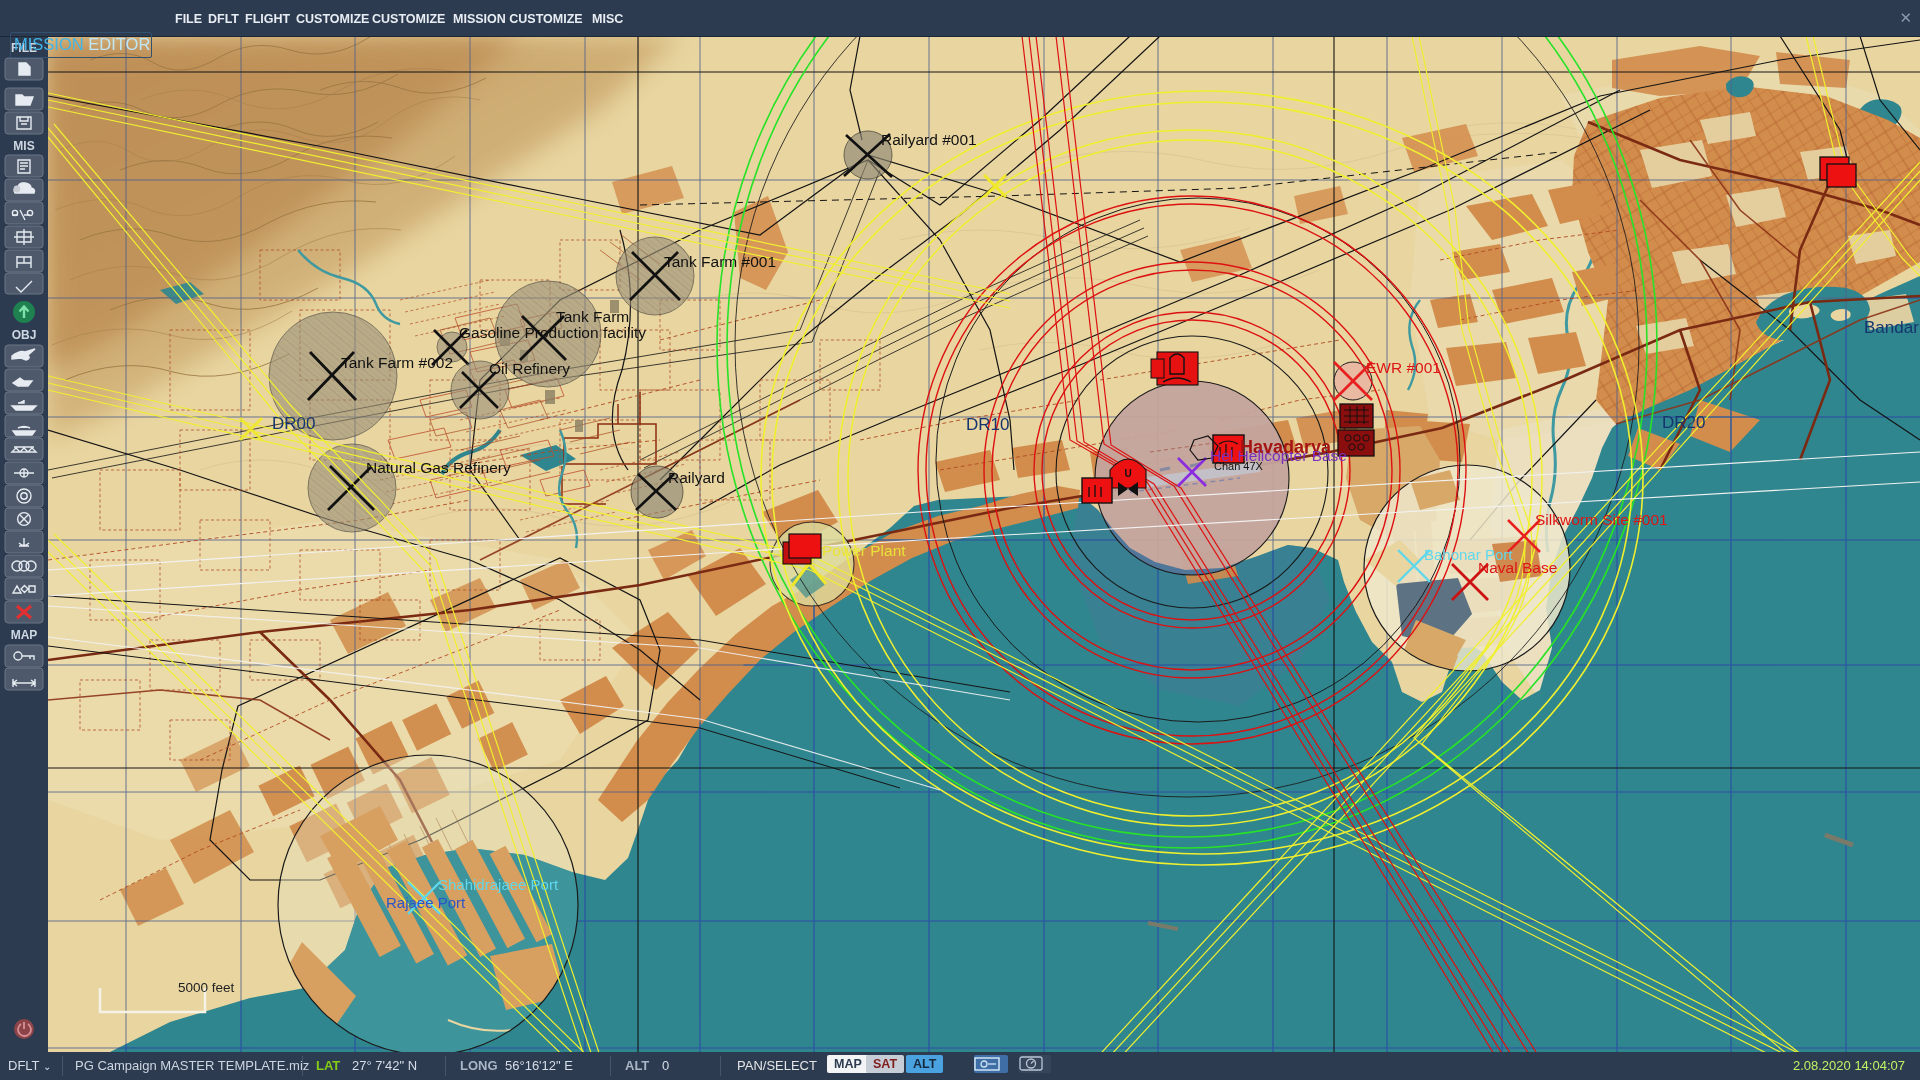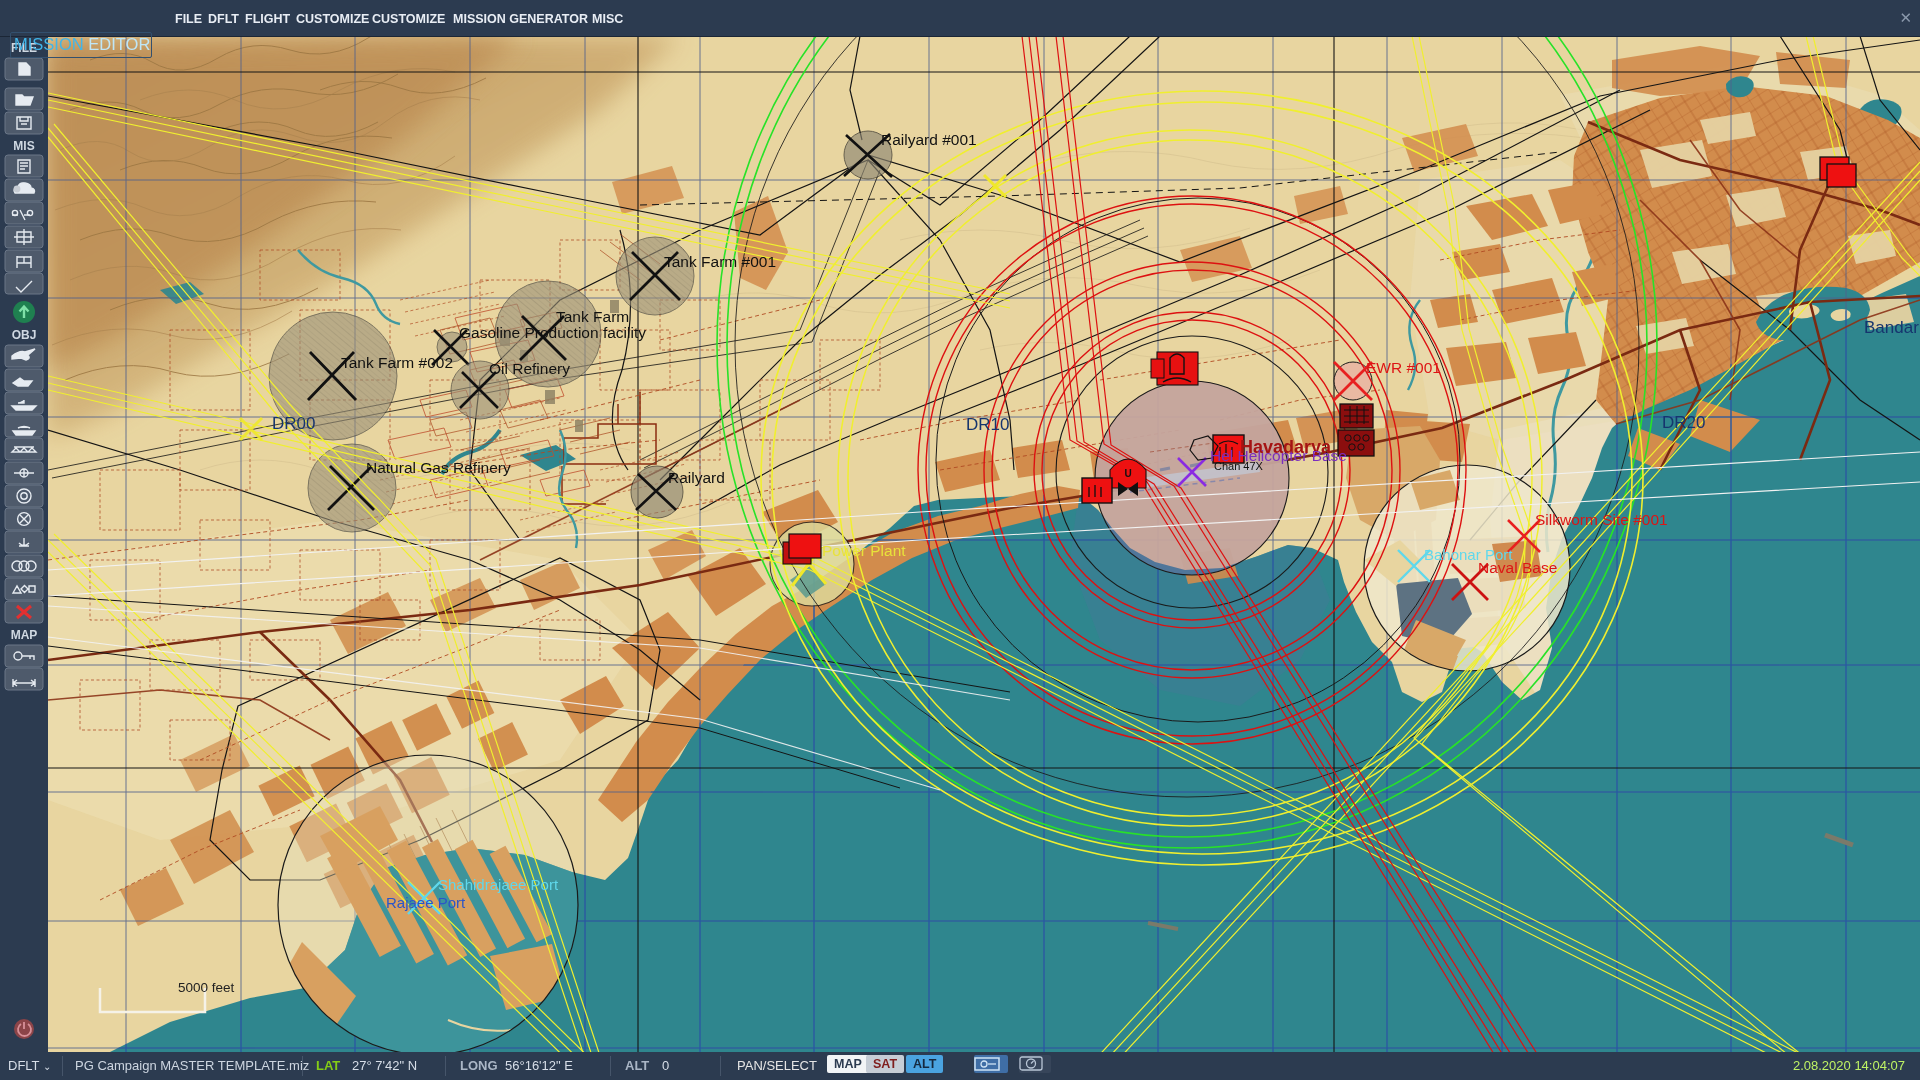--- a/index.html
+++ b/index.html
@@ -568,21 +568,21 @@
 </g>
 </svg>
 
 <div id="topbar">
   <div id="logo">MISSION <span style="color:#bfe6f7">EDITOR</span><div style="position:absolute;left:-4px;top:-3px;width:140px;height:24px;border:1px solid #33506e;border-radius:2px;"></div></div>
   <div class="menu" style="left:175px;">FILE</div>
   <div class="menu" style="left:208px;">DFLT</div>
   <div class="menu" style="left:245px;">FLIGHT</div>
   <div class="menu" style="left:296px;">CUSTOMIZE</div>
   <div class="menu" style="left:372px;">CUSTOMIZE</div>
-  <div class="menu" style="left:453px;">MISSION GENERATOR</div>
+  <div class="menu" style="left:453px;">MISSION CUSTOMIZE</div>
   <div class="menu" style="left:592px;">MISC</div>
   <div id="closex">✕</div>
 </div>
 
 <div id="leftbar">
 <svg width="48" height="1016" viewBox="0 36 48 1016">
   <g font-family="Liberation Sans, sans-serif" font-size="12" font-weight="bold" fill="#cfd8e2" text-anchor="middle">
     <text x="24" y="52">FILE</text>
     <text x="24" y="150">MIS</text>
     <text x="24" y="339">OBJ</text>

